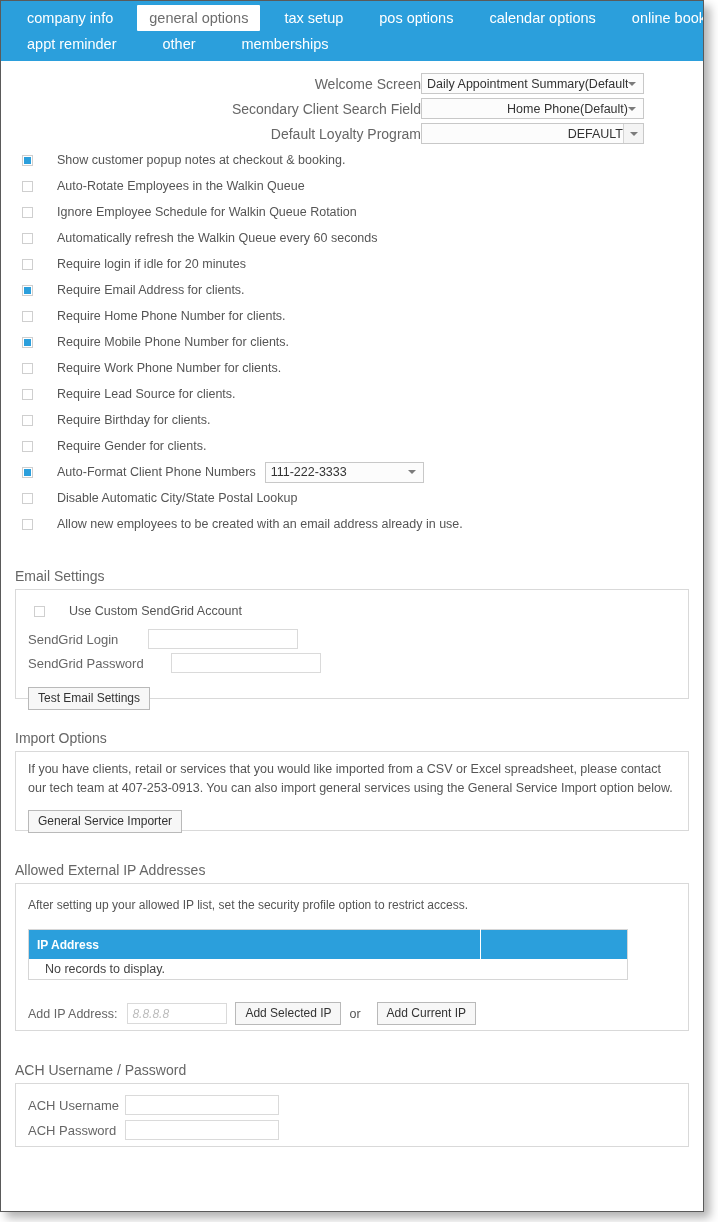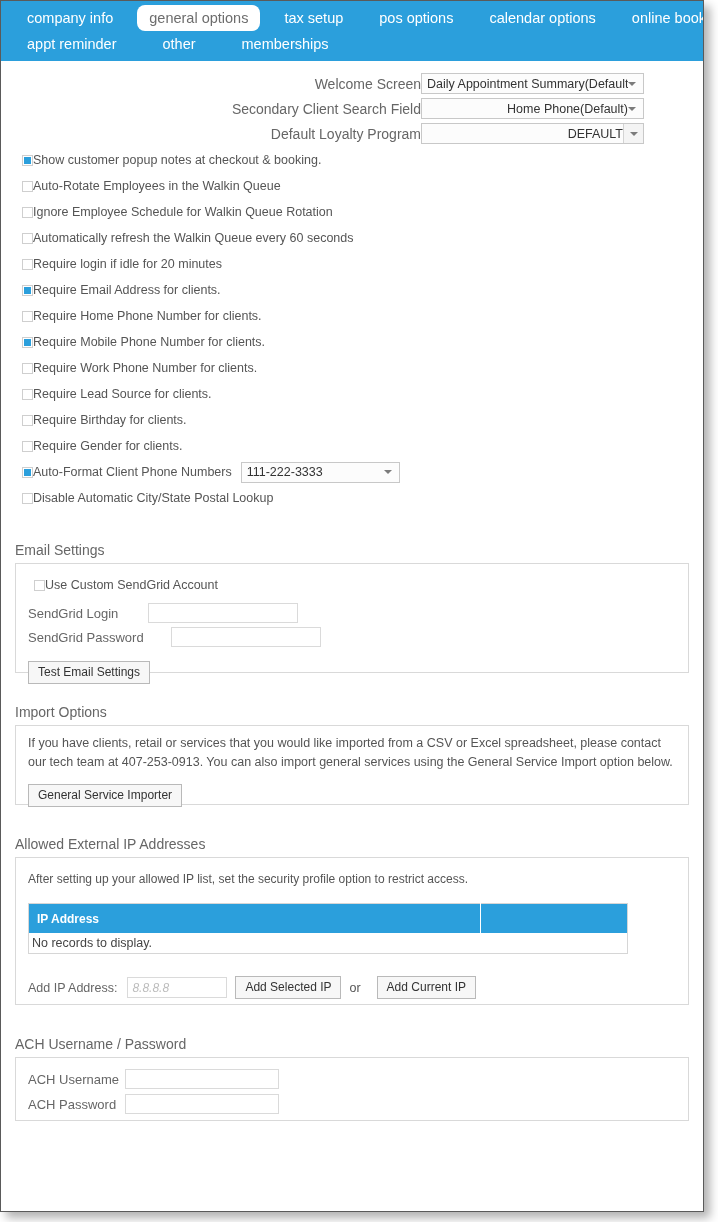--- a/index.html
+++ b/index.html
@@ -43,21 +43,21 @@
     color: #ffffff;
     font-size: 14.5px;
     line-height: 20px;
     padding: 3px 12px;
     white-space: nowrap;
     cursor: pointer;
   }
   .tab.active {
     background: #ffffff;
     color: #6d6d6d;
-    border-radius: 8px;
+    border-radius: 1px;
   }
   .tabrow.row1 { padding-left: 14px; align-items: center; }
   .tabrow.row2 { padding-left: 14px; }
   .tabrow.row1 .tab { margin-right: 12px; }
   .tabrow.row2 .tab { margin-right: 22px; }
 
   
   .content {
     padding: 10px 0 0 0;
     position: relative;
@@ -139,21 +139,21 @@
   .cb.on::after {
     content: "";
     position: absolute;
     left: 1px; top: 1px;
     width: 7px; height: 7px;
     background: #2b9fdc;
   }
   .cbrow .cbl {
     font-size: 12.5px;
     color: #555555;
-    margin-left: 0;
+    margin-left: 24px;
     white-space: nowrap;
   }
   .cbrow .inlineddl {
     margin-left: 9px;
     width: 159px;
     height: 21px;
   }
 
   
   .section { margin-top: 16px; padding: 0 14px; }
@@ -224,21 +224,21 @@
     font-weight: bold;
     text-align: left;
     padding: 5px 8px;
     height: 19px;
     border-right: 1px solid #ffffff;
   }
   .iptable th.last { border-right: none; width: 130px; }
   .iptable td {
     font-size: 12.5px;
     color: #444444;
-    padding: 3px 3px;
+    padding: 3px 16px;
     background: #ffffff;
   }
 
   .addiprow {
     display: flex;
     align-items: center;
     margin-top: 22px;
   }
   .addiprow .flbl { font-size: 12.5px; color: #666666; margin-right: 10px; }
   .addiprow .txtinput { width: 100px; height: 21px; }
@@ -360,20 +360,24 @@
         <span class="cbl">Auto-Format Client Phone Numbers</span>
         <span class="ddl inlineddl">
           <span class="txt">111-222-3333</span>
           <span class="caret"></span>
         </span>
       </div>
 
       <div class="cbrow">
         <span class="cb"></span>
         <span class="cbl">Disable Automatic City/State Postal Lookup</span>
+      </div>
+      <div class="cbrow">
+        <span class="cb"></span>
+        <span class="cbl">Allow new employees to be created with an email address already in use.</span>
       </div>
 
     </div>
 
     <div class="section">
       <div class="section-title">Email Settings</div>
       <div class="panel" style="height:110px;">
         <div class="cbrow" style="padding-left:6px;height:22px;">
           <span class="cb"></span>
           <span class="cbl">Use Custom SendGrid Account</span>

